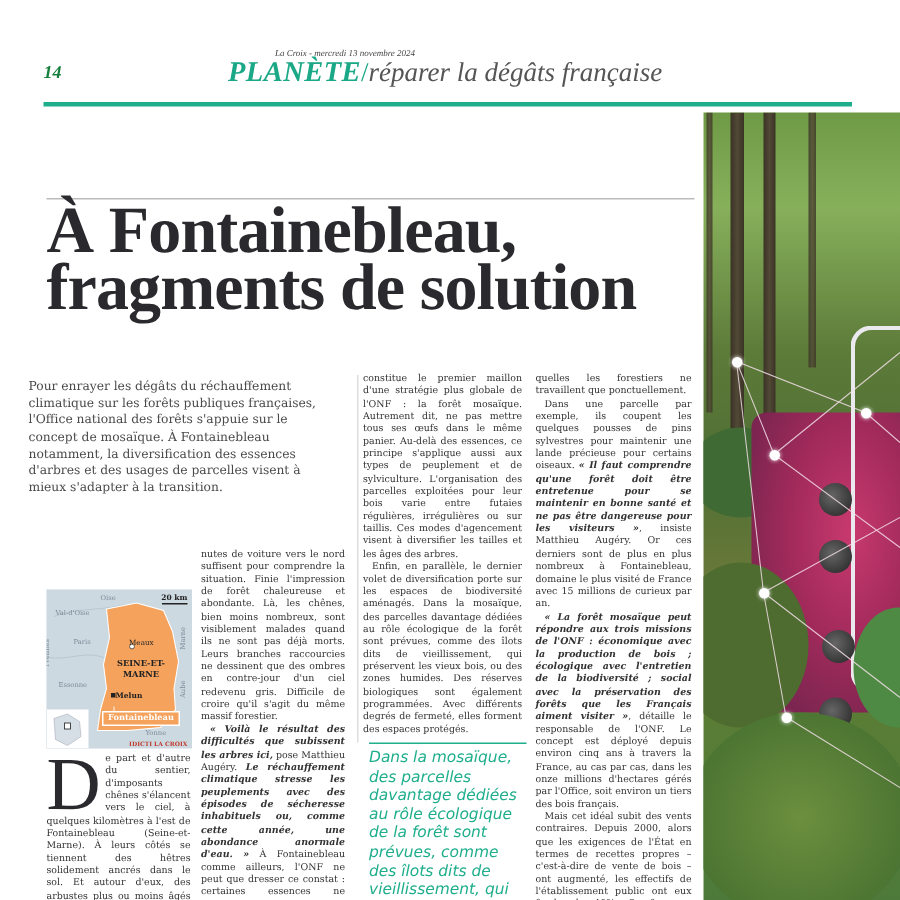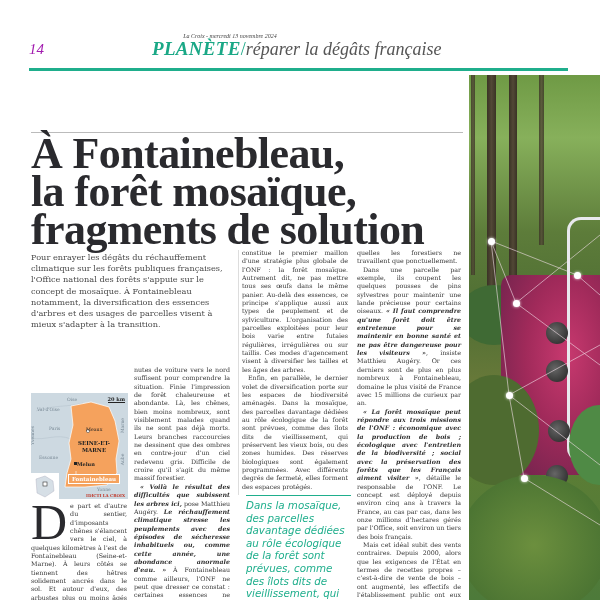--- a/index.html
+++ b/index.html
@@ -2,34 +2,34 @@
 <html><head>
 <meta charset="utf-8">
 <style>
   * { margin: 0; padding: 0; box-sizing: border-box; }
   html, body { width: 600px; height: 600px; overflow: hidden; background: #ffffff; }
   body { position: relative; font-family: "DejaVu Serif", serif; color: #2b2b2b; }
 
   .dateline { position: absolute; top: 33px; left: 0; width: 460px; text-align: center;
     font-family: "Liberation Serif", serif; font-style: italic; font-size: 6px; color: #444; }
   .page-number { position: absolute; top: 41px; left: 29px; font-family: "Liberation Serif", serif;
-    font-style: italic; font-size: 15px; color: #a21caf; }
+    font-style: italic; font-size: 12px; color: #15803d; font-weight: bold; }
   .section-head { position: absolute; top: 38px; left: 152px; white-space: nowrap; }
   .section-name { font-family: "Liberation Serif", serif; font-weight: bold; font-style: italic;
     font-size: 19px; color: #1aa886; letter-spacing: 0.3px; text-align: center; }
   .section-sep { font-family: "Liberation Serif", serif; font-size: 18px; color: #1aa886; font-weight: 300; }
   .section-sub { font-family: "Liberation Serif", serif; font-style: italic; font-size: 18px; color: #555; }
   .section-rule { position: absolute; top: 68px; left: 29px; width: 539px; height: 3px; background: #1fae8c; }
 
   .headline-rule { position: absolute; top: 132px; left: 31px; width: 432px; height: 1px; background: #bbb; }
   .headline { position: absolute; top: 135px; left: 31px; width: 430px;
     font-family: "Liberation Serif", serif; font-size: 44px; line-height: 38px; color: #2a2a2e; letter-spacing: -0.6px; }
   .headline div { white-space: nowrap; }
 
-  .chapo { position: absolute; top: 252px; left: 31px; width: 205px;
+  .chapo { position: absolute; top: 252px; left: 19px; width: 205px;
     font-family: "DejaVu Serif", serif; font-size: 8.2px; line-height: 11.2px; color: #4a4a4a; }
 
   .map { position: absolute; top: 393px; left: 31px; width: 97px; height: 106px; background: #cfdce4; overflow: hidden; }
   .map svg { position: absolute; top: 0; left: 0; }
   .map-label { position: absolute; font-family: "DejaVu Serif", serif; color: #7a8a96; font-size: 4.5px; white-space: nowrap; }
   .map-scale { position: absolute; top: 3px; right: 3px; font-size: 5px; font-weight: bold; color: #222; border-bottom: 1px solid #222; font-family: "DejaVu Serif", serif; }
   .map-dept { position: absolute; top: 47px; left: 46px; font-size: 5.5px; font-weight: bold; color: #222; line-height: 7px; text-align: center; font-family: "DejaVu Serif", serif; }
   .map-melun { position: absolute; top: 68px; left: 46px; font-size: 5px; font-weight: bold; color: #222; font-family: "DejaVu Serif", serif; }
   .map-meaux { position: absolute; top: 34px; left: 55px; font-size: 4.8px; color: #222; font-family: "DejaVu Serif", serif; }
   .map-fontainebleau { position: absolute; top: 81px; left: 37px; background: #f5a25d; border: 1px solid #fff; color: #fff;
@@ -68,21 +68,20 @@
 <div class="dateline">La Croix - mercredi 13 novembre 2024</div>
 <div class="page-number">14</div>
 <div class="section-head">
   <span class="section-name">PLANÈTE</span><span class="section-sep">/</span><span class="section-sub">réparer la dégâts française</span>
 </div>
 <div class="section-rule"></div>
 
 <div class="headline-rule"></div>
 <h1 class="headline">
   <div>À Fontainebleau,</div>
-  <div>la forêt mosaïque,</div>
   <div>fragments de solution</div>
 </h1>
 
 <p class="chapo">Pour enrayer les dégâts du réchauffement climatique sur les forêts publiques françaises, l'Office national des forêts s'appuie sur le concept de mosaïque. À Fontainebleau notamment, la diversification des essences d'arbres et des usages de parcelles visent à mieux s'adapter à la transition.</p>
 
 <div class="map">
   <svg width="97" height="106" viewBox="0 0 97 106">
     <path d="M0 0 H97 V106 H0 Z" fill="#cdd9e1"></path>
     <path d="M5 18 C20 12, 40 14, 52 10" stroke="#b7c5cf" stroke-width="0.6" fill="none"></path>
     <path d="M0 45 C15 48, 25 40, 40 46" stroke="#b7c5cf" stroke-width="0.6" fill="none"></path>

